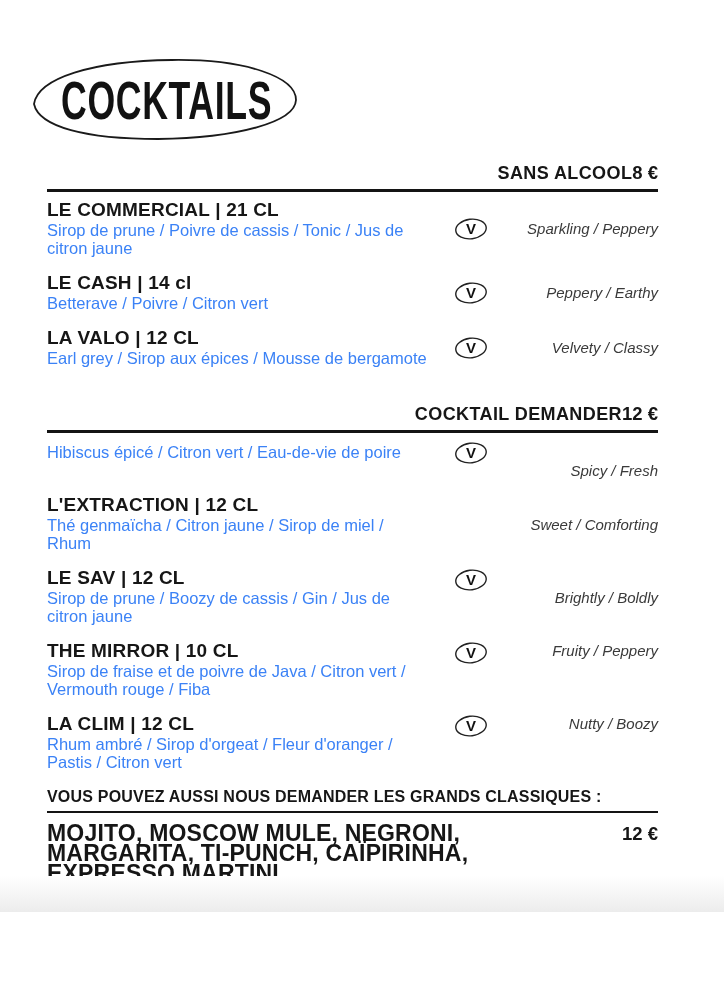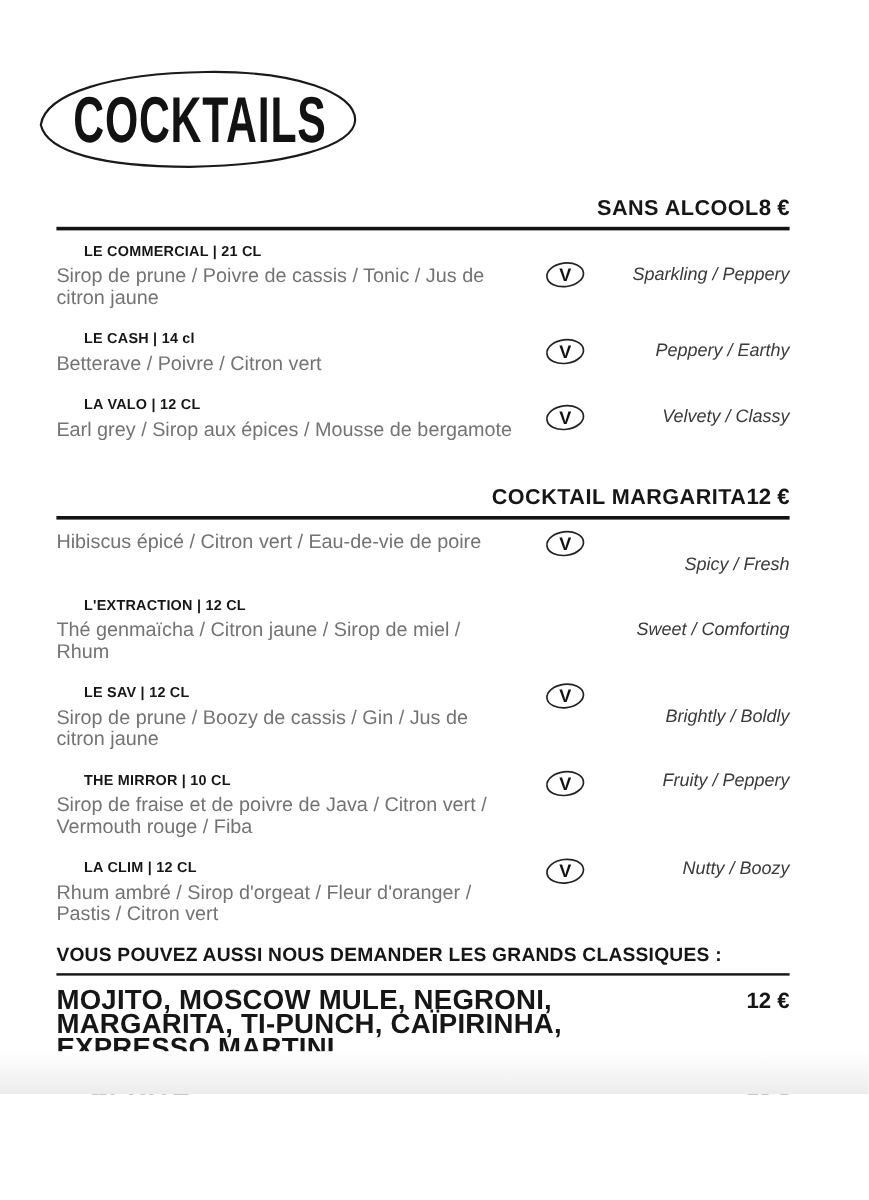--- a/index.html
+++ b/index.html
@@ -17,22 +17,22 @@
   
   .sec-head{display:flex;justify-content:flex-end;align-items:flex-end;
             border-bottom:3px solid #141414;padding-bottom:5px;}
   .sec-name{font-size:18px;font-weight:bold;letter-spacing:.4px;}
   .sec-price{font-size:18.5px;font-weight:bold;}
   .s-first{margin-top:20px;}
   .s-second{margin-top:36px;}
 
   .item{display:grid;grid-template-columns:385px 78px 148px;margin-top:8px;margin-bottom:16px;}
   .item:last-child{margin-bottom:0;}
-  .item-title{font-size:12px;font-weight:bold;line-height:19px;letter-spacing:.2px;white-space:nowrap;margin-left:23px;}
-  .item-desc{font-size:16.5px;line-height:18px;color:#737373;margin-top:2px;}
+  .item-title{font-size:19px;font-weight:bold;line-height:19px;letter-spacing:.2px;white-space:nowrap;}
+  .item-desc{font-size:16.5px;line-height:18px;color:#3b82f6;margin-top:2px;}
   .item-v{display:flex;justify-content:center;}
   .va-center{align-self:center;}
   .va-top{align-self:start;margin-top:0;}
   .item-flavor{font-size:15px;font-style:italic;color:#3a3a3a;text-align:right;white-space:nowrap;}
   .fl-center{align-self:center;}
   .fl-line2{padding-top:21px;}
   .fl-top{padding-top:1px;}
 
   
   .classics-head{margin-top:16px;font-size:16px;font-weight:bold;letter-spacing:.2px;
@@ -115,21 +115,21 @@
             <ellipse class="vell" cx="17" cy="12" rx="15.3" ry="9.8" transform="rotate(-7 17 12)"></ellipse>
             <text class="vtext" x="17" y="17">V</text>
           </svg>
         </div>
         <div class="item-flavor fl-center">Velvety / Classy</div>
       </div>
     </div>
 
     <div class="section s-second">
       <div class="sec-head">
-        <span class="sec-name">COCKTAIL MARGARITA</span>
+        <span class="sec-name">COCKTAIL DEMANDER</span>
         <span class="sec-price">12 €</span>
       </div>
 
       <div class="item">
         <div class="item-main">
           <div class="item-desc">Hibiscus épicé / Citron vert / Eau-de-vie de poire</div>
         </div>
         <div class="item-v va-top">
           <svg class="vicon" width="34" height="24" viewBox="0 0 34 24">
             <ellipse class="vell" cx="17" cy="12" rx="15.3" ry="9.8" transform="rotate(-7 17 12)"></ellipse>

